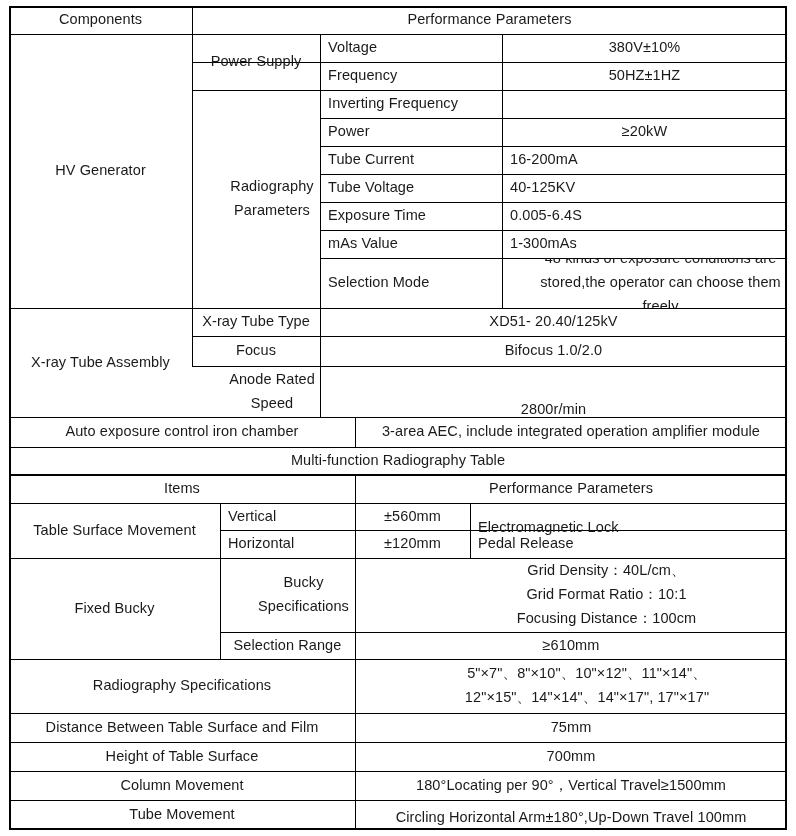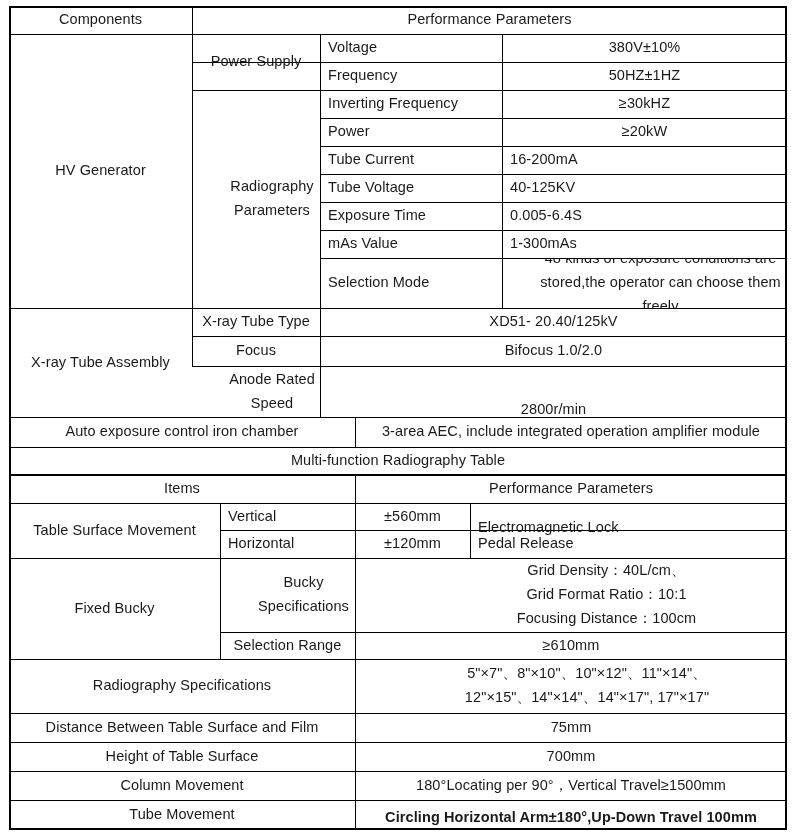--- a/index.html
+++ b/index.html
@@ -122,21 +122,20 @@
   <div class="cell multiline" style="left:192px;top:90px; width:128px; height:218px;">Radiography
 Parameters</div>
 
   <div class="cell left" style="left:320px;top:34px; width:182px; height:28px;">Voltage</div>
   <div class="cell" style="left:502px;top:34px; width:285px; height:28px;">380V±10%</div>
 
   <div class="cell left" style="left:320px;top:62px; width:182px; height:28px;">Frequency</div>
   <div class="cell" style="left:502px;top:62px; width:285px; height:28px;">50HZ±1HZ</div>
 
   <div class="cell left" style="left:320px;top:90px; width:182px; height:28px;">Inverting Frequency</div>
-  <div class="cell" style="left:502px;top:90px; width:285px; height:28px;">≥30kHZ</div>
 
   <div class="cell left" style="left:320px;top:118px; width:182px; height:28px;">Power</div>
   <div class="cell" style="left:502px;top:118px; width:285px; height:28px;">≥20kW</div>
 
   <div class="cell left" style="left:320px;top:146px; width:182px; height:28px;">Tube Current</div>
   <div class="cell left" style="left:502px;top:146px; width:285px; height:28px;">16-200mA</div>
 
   <div class="cell left" style="left:320px;top:174px; width:182px; height:28px;">Tube Voltage</div>
   <div class="cell left" style="left:502px;top:174px; width:285px; height:28px;">40-125KV</div>
 
@@ -198,14 +197,14 @@
   <div class="cell" style="left:9px;  top:713px; width:346px; height:29px;">Distance Between Table Surface and Film</div>
   <div class="cell" style="left:355px;top:713px; width:432px; height:29px;">75mm</div>
 
   <div class="cell" style="left:9px;  top:742px; width:346px; height:29px;">Height of Table Surface</div>
   <div class="cell" style="left:355px;top:742px; width:432px; height:29px;">700mm</div>
 
   <div class="cell" style="left:9px;  top:771px; width:346px; height:29px;">Column Movement</div>
   <div class="cell" style="left:355px;top:771px; width:432px; height:29px;">180°Locating per 90°，Vertical Travel≥1500mm</div>
 
   <div class="cell" style="left:9px;  top:800px; width:346px; height:30px;">Tube Movement</div>
-  <div class="cell" style="left:355px;top:800px; width:432px; height:36px;font-weight:bold;">Circling Horizontal Arm±180°,Up-Down Travel 100mm</div>
+  <div class="cell" style="left:355px;top:800px; width:432px; height:36px;">Circling Horizontal Arm±180°,Up-Down Travel 100mm</div>
 </div>
 
 </body></html>

